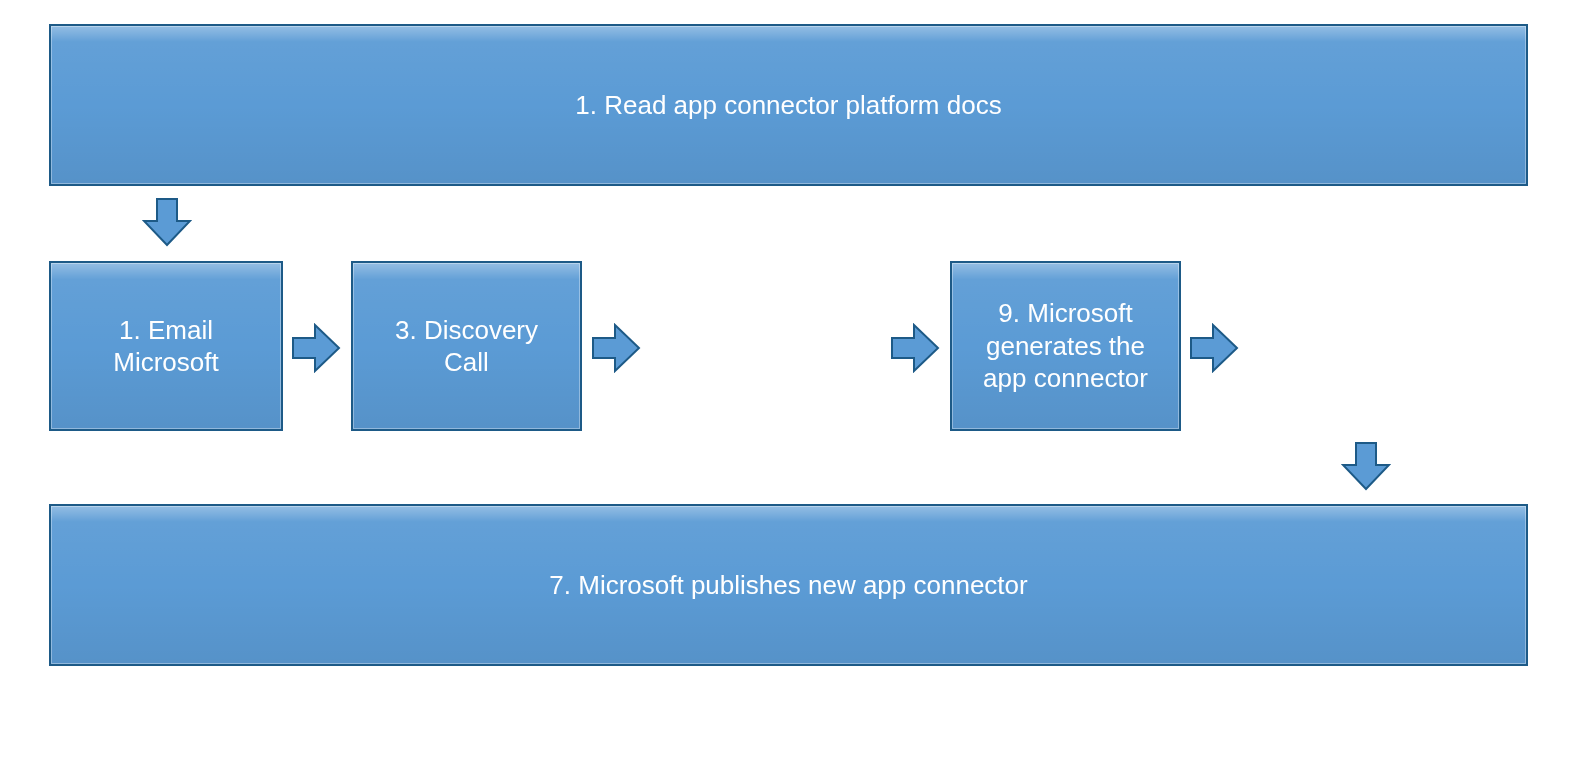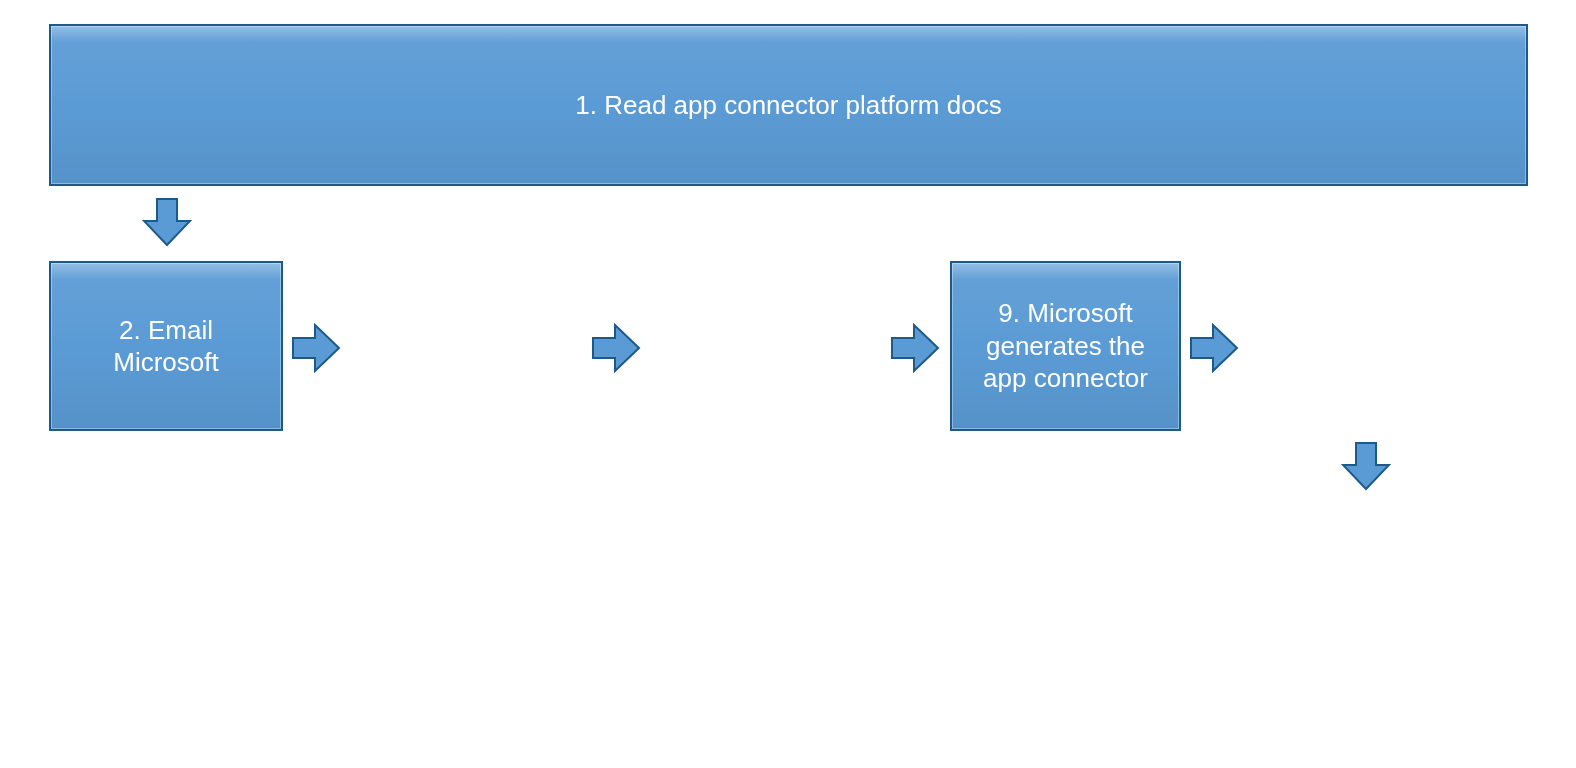--- a/index.html
+++ b/index.html
@@ -55,29 +55,32 @@
     <span>1. Read app connector platform docs</span>
   </div>
 
   <div class="arrow" style="left:142px; top:197px;">
     <svg width="50" height="50" viewBox="0 0 50 50">
       <path d="M15,2 H35 V24 H48 L25,48 L2,24 H15 Z"></path>
     </svg>
   </div>
 
   <div class="box" style="left:49px; top:261px; width:234px; height:170px;">
-    <span>2. Email Microsoft</span>
+    <span>1. Email Microsoft</span>
   </div>
 
   <div class="arrow" style="left:291px; top:323px;">
     <svg width="50" height="50" viewBox="0 0 50 50">
       <path d="M2,15 H24 V2 L48,25 L24,48 V35 H2 Z"></path>
     </svg>
   </div>
 
+  <div class="box" style="left:351px; top:261px; width:231px; height:170px;">
+    <span>3. Discovery Call</span>
+  </div>
 
   <div class="arrow" style="left:591px; top:323px;">
     <svg width="50" height="50" viewBox="0 0 50 50">
       <path d="M2,15 H24 V2 L48,25 L24,48 V35 H2 Z"></path>
     </svg>
   </div>
 
 
   <div class="arrow" style="left:890px; top:323px;">
     <svg width="50" height="50" viewBox="0 0 50 50">
@@ -95,14 +98,17 @@
     </svg>
   </div>
 
 
   <div class="arrow" style="left:1341px; top:441px;">
     <svg width="50" height="50" viewBox="0 0 50 50">
       <path d="M15,2 H35 V24 H48 L25,48 L2,24 H15 Z"></path>
     </svg>
   </div>
 
+  <div class="box" style="left:49px; top:504px; width:1479px; height:162px;">
+    <span>7. Microsoft publishes new app connector</span>
+  </div>
 
 </div>
 
 </body></html>

